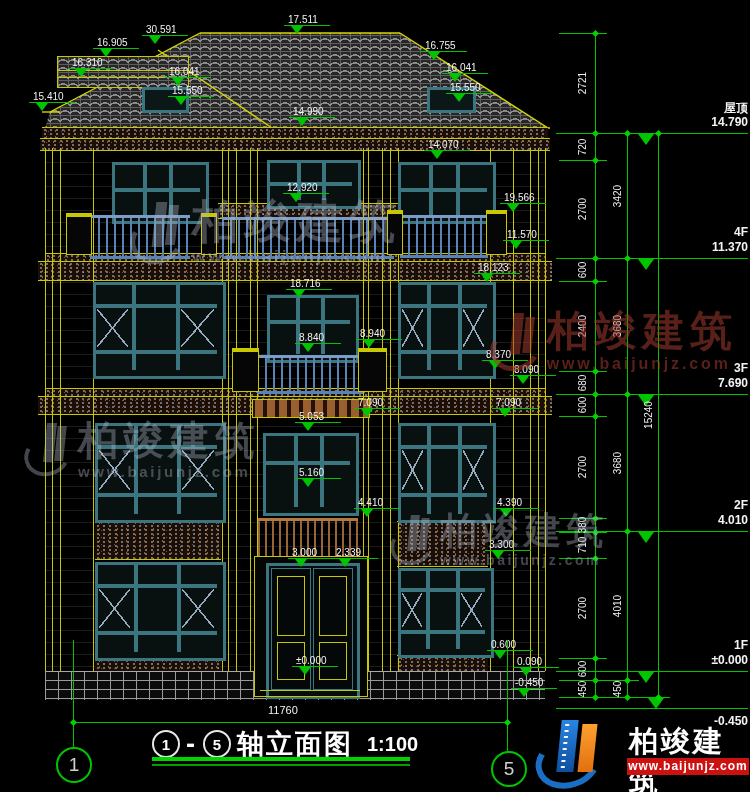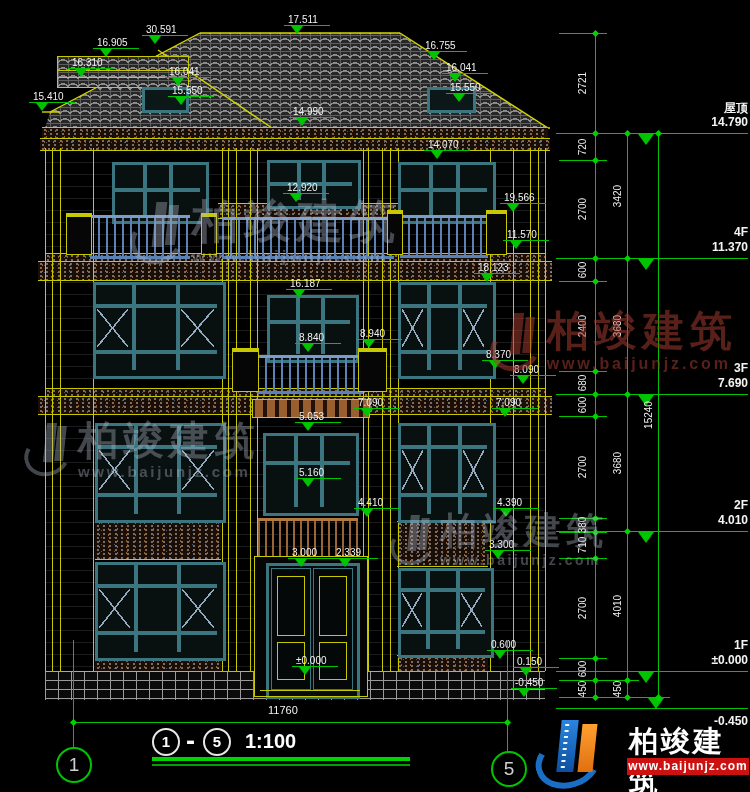--- a/index.html
+++ b/index.html
@@ -265,21 +265,21 @@
       <div class="tri" style="position: absolute; left: 290px; top: 194px;"></div>
       <div class="marktxt" style="position: absolute; left: 504px; top: 192px;">19.566</div>
       <div class="mline" style="position: absolute; left: 500px; top: 203px; width: 46px;"></div>
       <div class="tri" style="position: absolute; left: 507px; top: 204px;"></div>
       <div class="marktxt" style="position: absolute; left: 507px; top: 229px;">11.570</div>
       <div class="mline" style="position: absolute; left: 503px; top: 240px; width: 46px;"></div>
       <div class="tri" style="position: absolute; left: 510px; top: 241px;"></div>
       <div class="marktxt" style="position: absolute; left: 478px; top: 262px;">18.123</div>
       <div class="mline" style="position: absolute; left: 474px; top: 273px; width: 46px;"></div>
       <div class="tri" style="position: absolute; left: 481px; top: 274px;"></div>
-      <div class="marktxt" style="position: absolute; left: 290px; top: 278px;">16.187</div>
+      <div class="marktxt" style="position: absolute; left: 290px; top: 278px;">18.716</div>
       <div class="mline" style="position: absolute; left: 286px; top: 289px; width: 46px;"></div>
       <div class="tri" style="position: absolute; left: 293px; top: 290px;"></div>
       <div class="marktxt" style="position: absolute; left: 299px; top: 332px; text-align: right;">8.840</div>
       <div class="mline" style="position: absolute; left: 295px; top: 343px; width: 46px;"></div>
       <div class="tri" style="position: absolute; left: 302px; top: 344px;"></div>
       <div class="marktxt" style="position: absolute; left: 360px; top: 328px;">8.940</div>
       <div class="mline" style="position: absolute; left: 356px; top: 339px; width: 46px;"></div>
       <div class="tri" style="position: absolute; left: 363px; top: 340px;"></div>
       <div class="marktxt" style="position: absolute; left: 486px; top: 349px;">8.370</div>
       <div class="mline" style="position: absolute; left: 482px; top: 360px; width: 46px;"></div>
@@ -313,21 +313,21 @@
       <div class="tri" style="position: absolute; left: 295px; top: 559px;"></div>
       <div class="marktxt" style="position: absolute; left: 336px; top: 547px;">2.339</div>
       <div class="mline" style="position: absolute; left: 332px; top: 558px; width: 46px;"></div>
       <div class="tri" style="position: absolute; left: 339px; top: 559px;"></div>
       <div class="marktxt" style="position: absolute; left: 296px; top: 655px;">±0.000</div>
       <div class="mline" style="position: absolute; left: 292px; top: 666px; width: 46px;"></div>
       <div class="tri" style="position: absolute; left: 299px; top: 667px;"></div>
       <div class="marktxt" style="position: absolute; left: 491px; top: 639px;">0.600</div>
       <div class="mline" style="position: absolute; left: 487px; top: 650px; width: 46px;"></div>
       <div class="tri" style="position: absolute; left: 494px; top: 651px;"></div>
-      <div class="marktxt" style="position: absolute; left: 517px; top: 656px;">0.150</div>
+      <div class="marktxt" style="position: absolute; left: 517px; top: 656px;">0.090</div>
       <div class="mline" style="position: absolute; left: 513px; top: 667px; width: 46px;"></div>
       <div class="tri" style="position: absolute; left: 520px; top: 668px;"></div>
       <div class="marktxt" style="position: absolute; left: 515px; top: 677px;">-0.450</div>
       <div class="mline" style="position: absolute; left: 511px; top: 688px; width: 46px;"></div>
       <div class="tri" style="position: absolute; left: 518px; top: 689px;"></div>
       <div class="mline" style="position: absolute; left: 556px; top: 133px; width: 192px;"></div>
       <div class="tribig" style="position: absolute; left: 638px; top: 134px;"></div>
       <div class="flvl" style="position: absolute; left: 598px; top: 100px; padding-right: 30px;">屋顶</div>
       <div class="flvl" style="position: absolute; left: 598px; top: 115px; padding-right: 26px;">14.790</div>
       <div class="mline" style="position: absolute; left: 556px; top: 258px; width: 192px;"></div>
@@ -458,20 +458,21 @@
           <div class="wmtxt" style="font-size:37px;letter-spacing:5.180000000000001px;">柏竣建筑</div>
           <div class="wmurl" style="font-size:14px;letter-spacing:2.52px;">www.baijunjz.com</div>
         </div>
       </div>
     </div>
 
   <div id="titlebar">
     <span class="tb-circ">1</span>
     <span class="tb-main">-</span>
     <span class="tb-circ">5</span>
+    <span class="tb-main">轴立面图</span>
     <span class="tb-scale">1:100</span>
   </div>
   <div class="abs" style="left:152px;top:757px;width:258px;height:4px;background:#00d400;"></div>
   <div class="abs" style="left:152px;top:764px;width:258px;height:2px;background:#00a000;"></div>
 
   <div class="bubble" style="left:56px;top:747px;">1</div>
   <div class="bubble" style="left:491px;top:751px;">5</div>
 
   <div class="gv" style="left:73px;top:640px;height:107px;"></div>
   <div class="gv" style="left:507px;top:640px;height:111px;"></div>

